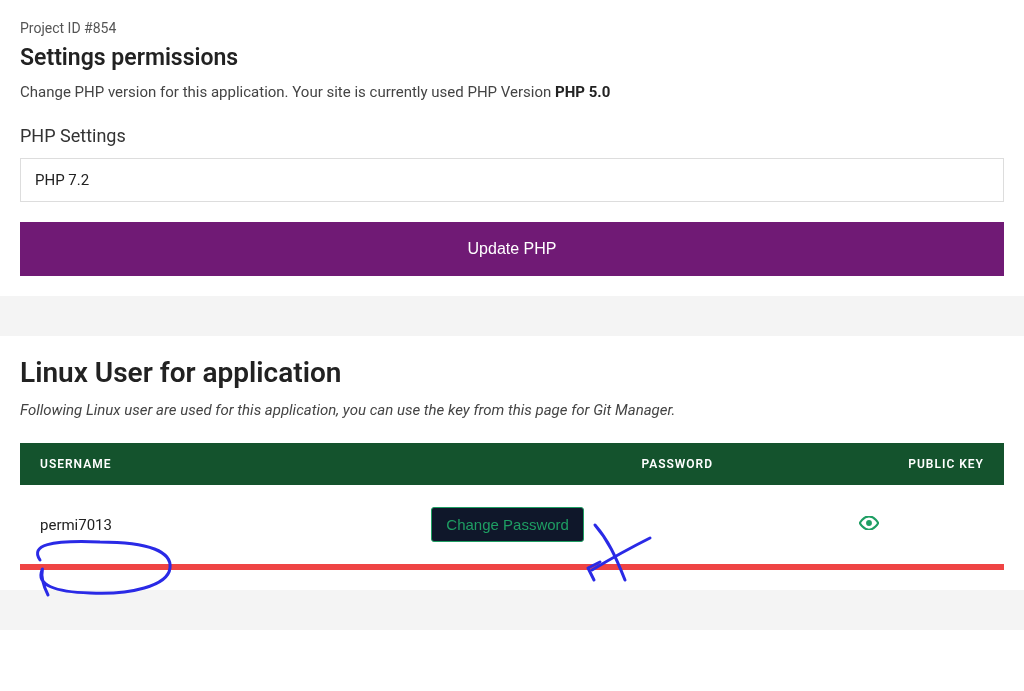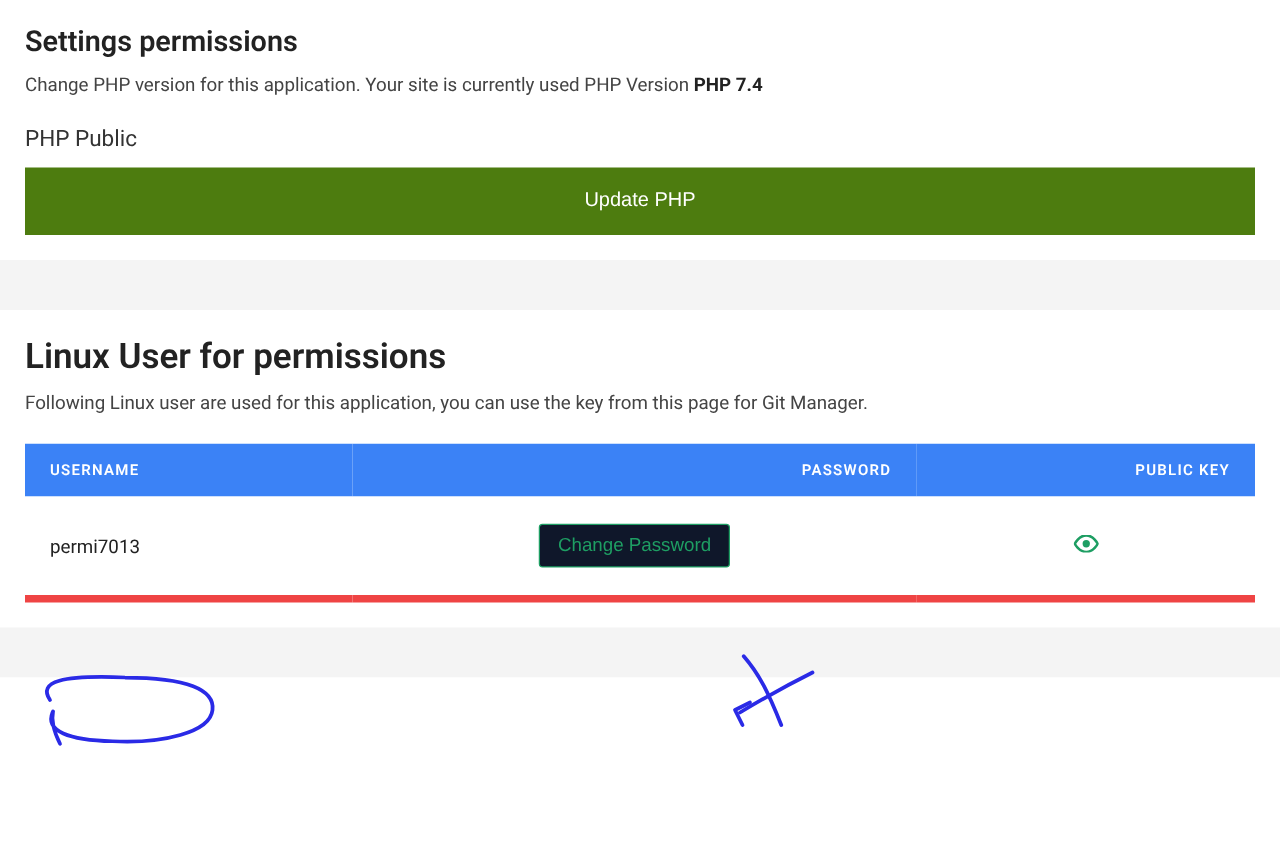--- a/index.html
+++ b/index.html
@@ -42,48 +42,49 @@
       padding: 12px 14px;
       font-size: 15px;
       color: #222;
       background: #fff;
       margin-bottom: 20px;
       cursor: pointer;
     }
     .update-btn {
       display: block;
       width: 100%;
-      background: #4d7c0f;
+      background: #701a75;
       color: #fff;
       border: none;
       padding: 18px;
       font-size: 16px;
       cursor: pointer;
     }
     .gap {
       height: 40px;
       background: #f4f4f4;
     }
     .section2-title {
       font-size: 28px;
       font-weight: 600;
       color: #222;
       margin-bottom: 12px;
     }
     .section2-desc {
       font-size: 15px;
       color: #444;
       margin-bottom: 24px;
+      font-style: italic;
     }
     table.users {
       width: 100%;
       border-collapse: collapse;
     }
     table.users thead th {
-      background: #3b82f6;
+      background: #14532d;
       color: #fff;
       font-size: 12px;
       letter-spacing: 1px;
       text-transform: uppercase;
       text-align: left;
       padding: 14px 20px;
       font-weight: 600;
     }
     table.users thead th.center { text-align: right; }
     table.users tbody td {
@@ -115,32 +116,36 @@
     .annotation-layer {
       position: absolute;
       left: 0; top: 0;
       pointer-events: none;
     }
   </style>
 </head>
 <body>
 
 <div class="section">
+  <div class="project-id">Project ID #854</div>
   <h1 class="page-title">Settings permissions</h1>
   <p class="description">
-    <span>Change PHP version for this application. Your site is currently used PHP Version </span><strong>PHP 7.4</strong>
+    <span>Change PHP version for this application. Your site is currently used PHP Version </span><strong>PHP 5.0</strong>
   </p>
-  <label class="field-label">PHP Public</label>
+  <label class="field-label">PHP Settings</label>
+  <div class="select-box">
+    <span>PHP 7.2</span>
+  </div>
   <button class="update-btn">Update PHP</button>
 </div>
 
 <div class="gap"></div>
 
 <div class="section">
-  <h2 class="section2-title">Linux User for permissions</h2>
+  <h2 class="section2-title">Linux User for application</h2>
   <p class="section2-desc">Following Linux user are used for this application, you can use the key from this page for Git Manager.</p>
   <table class="users">
     <thead>
       <tr>
         <th>Username</th>
         <th class="center">Password</th>
         <th class="center">Public Key</th>
       </tr>
     </thead>
     <tbody>

